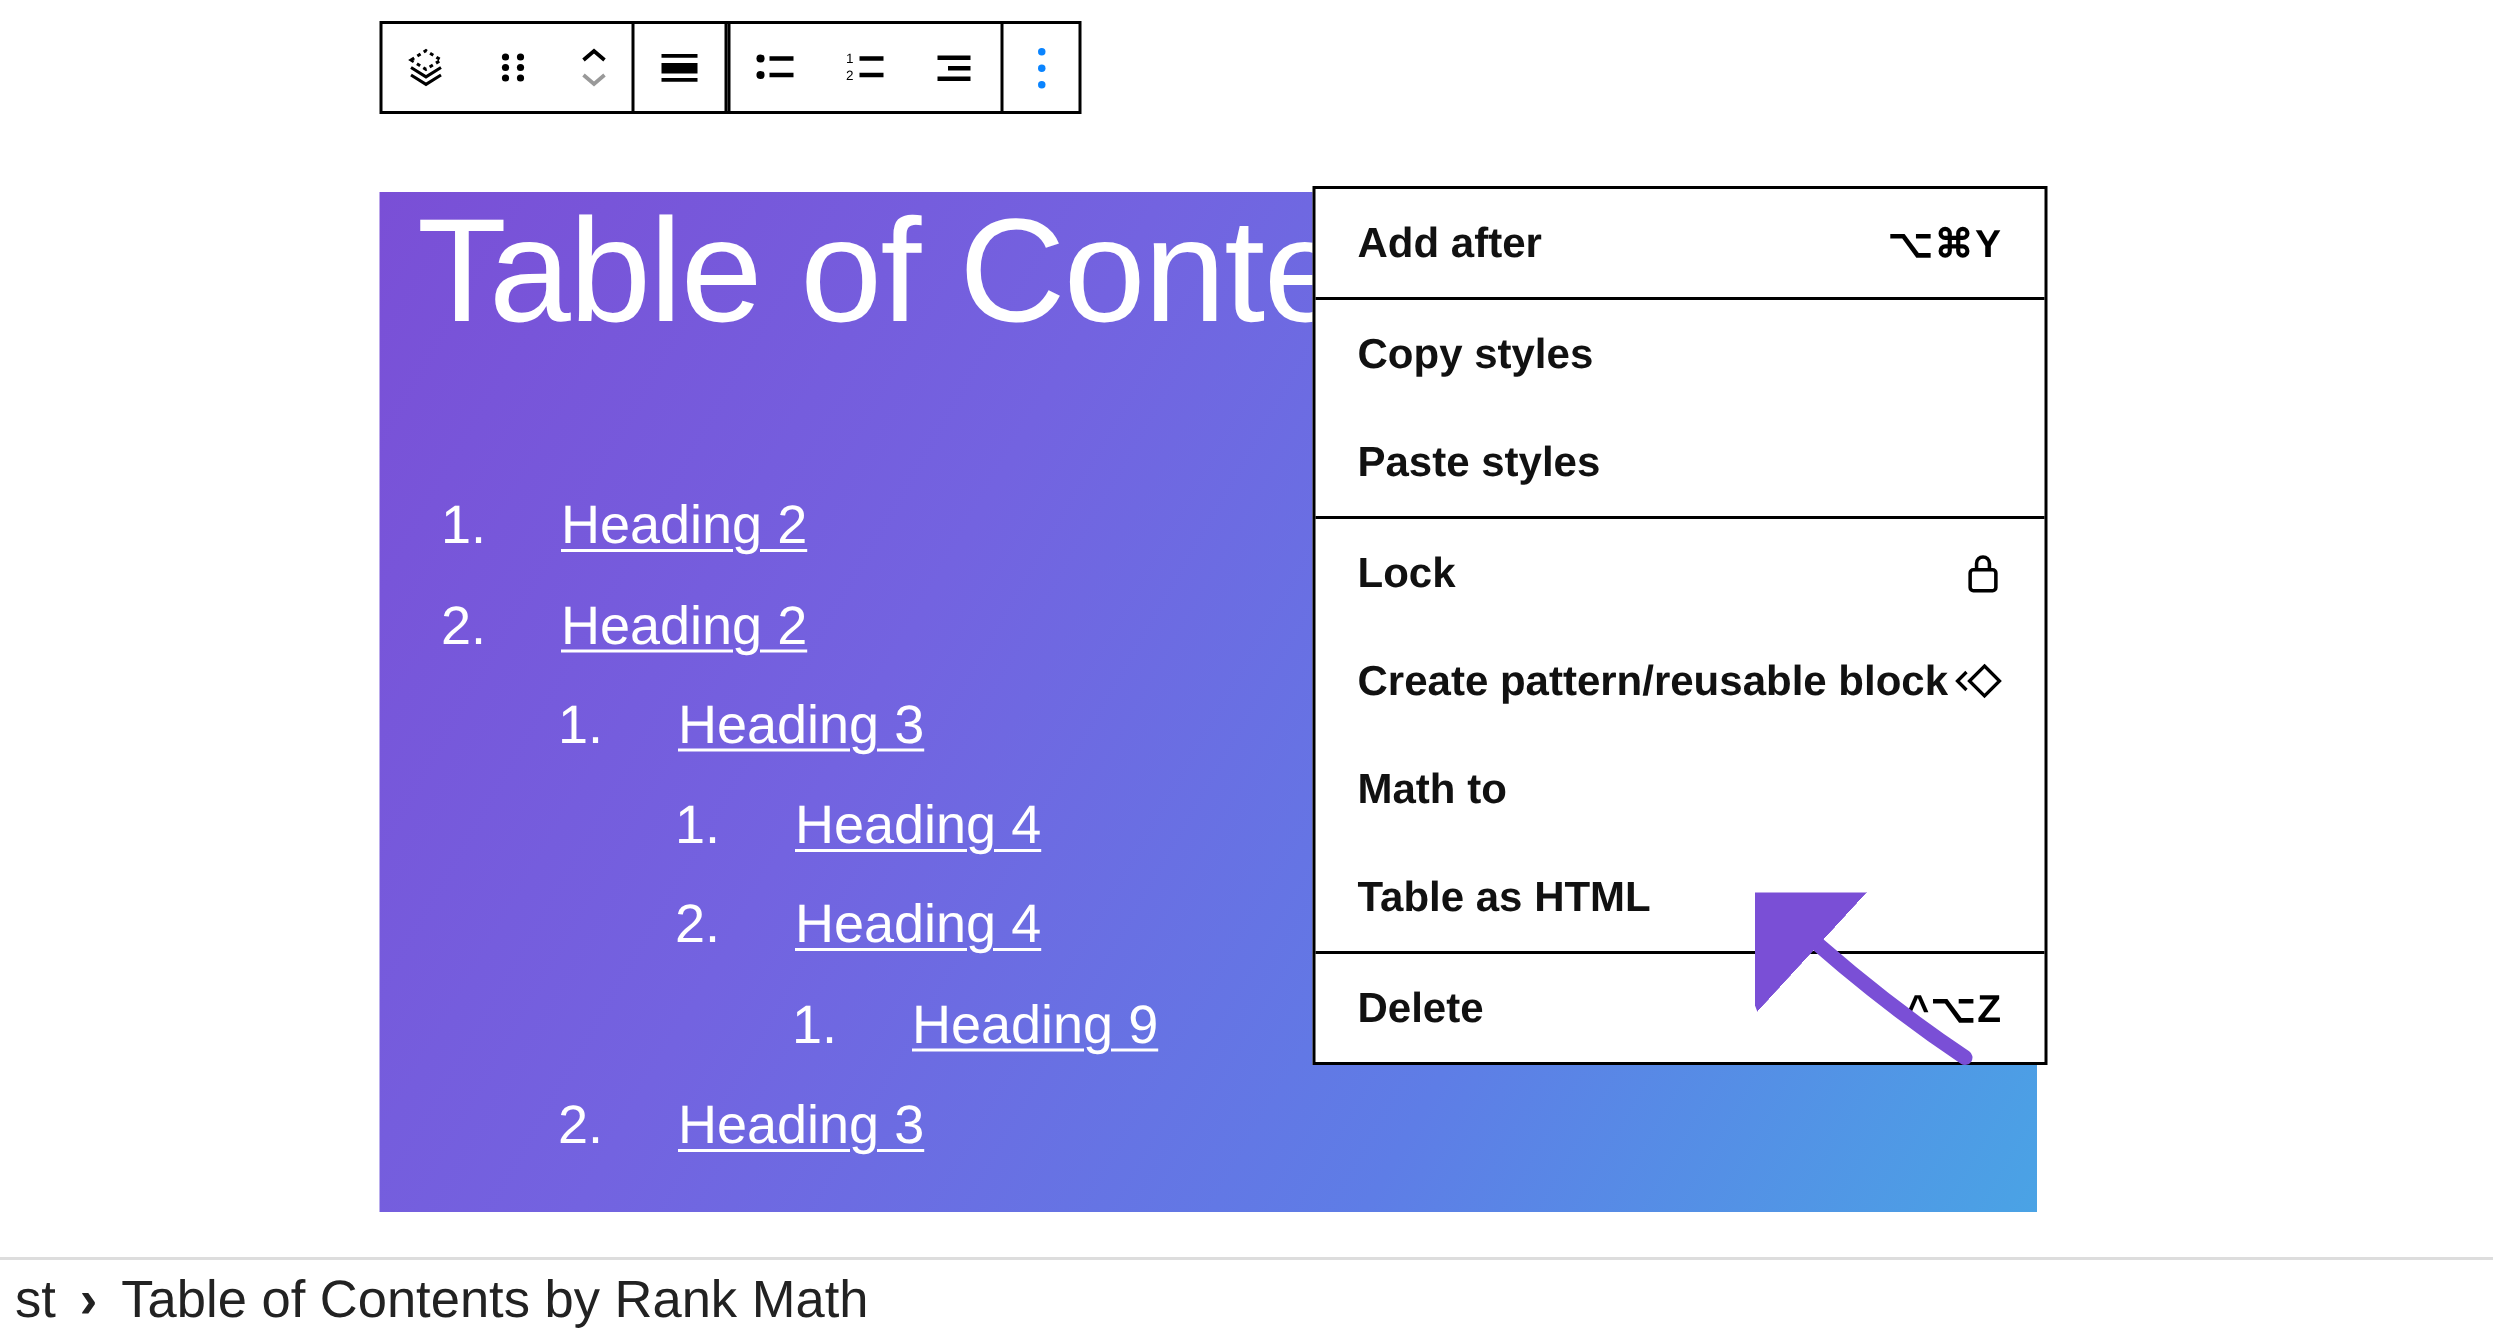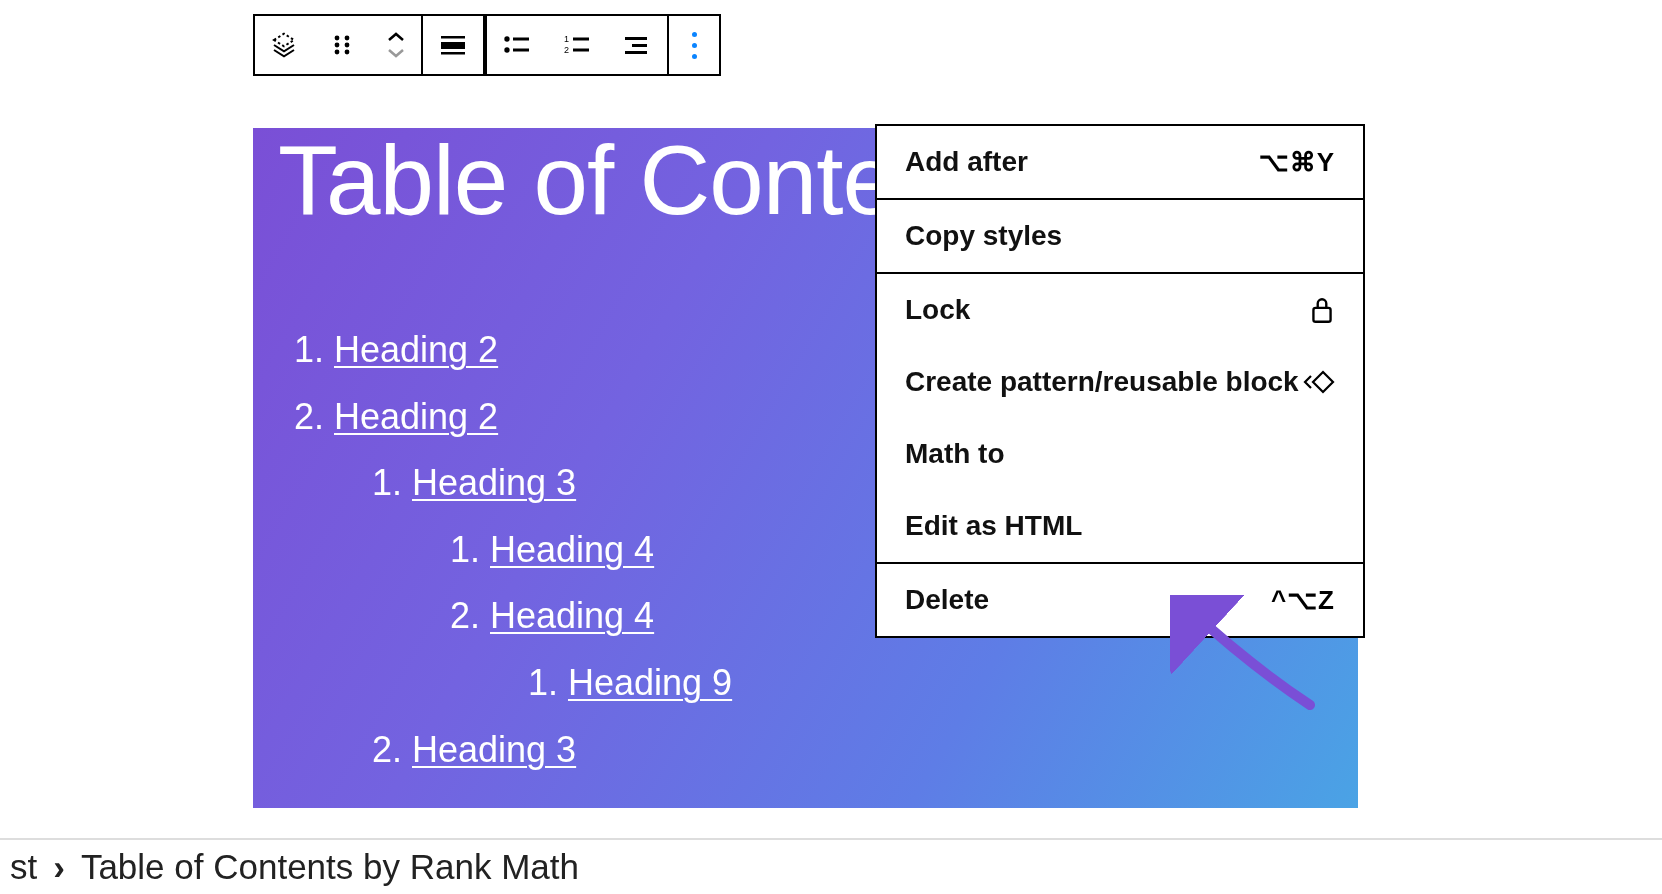--- a/index.html
+++ b/index.html
@@ -89,20 +89,21 @@
     line-height: 1.85;
     padding-left: 28px;
   }
   .toc-list ol { list-style: decimal; padding-left: 78px; }
   .toc-list > ol { padding-left: 28px; }
   .toc-list a {
     color: #fff;
     text-decoration: underline;
     text-decoration-thickness: 2px;
     text-underline-offset: 4px;
+    margin-left: 40px;
   }
   .toc-list li { margin: 0; }
   .toc-list li::marker { font-weight:400; }
 
   
   .context-menu {
     position: absolute;
     top: 124px;
     left: 875px;
     width: 490px;
@@ -274,20 +275,23 @@
 
 <div class="context-menu">
   <div class="menu-item">
     <span>Add after</span>
     <span class="shortcut">⌥⌘Y</span>
   </div>
   <div class="menu-sep"></div>
   <div class="menu-item">
     <span>Copy styles</span>
   </div>
+  <div class="menu-item">
+    <span>Paste styles</span>
+  </div>
   <div class="menu-sep"></div>
   <div class="menu-item">
     <span>Lock</span>
     <span class="menu-icon">
       <svg width="26" height="30" viewBox="0 0 24 28" fill="none" stroke="#000" stroke-width="2.2">
         <rect x="4" y="12" width="16" height="13" rx="2"></rect>
         <path d="M8 12 V8 a4 4 0 0 1 8 0 V12"></path>
       </svg>
     </span>
   </div>
@@ -297,21 +301,21 @@
       <svg width="32" height="28" viewBox="0 0 32 28" fill="none" stroke="#000" stroke-width="2.2">
         <path d="M20 4 L30 14 L20 24 L10 14 Z"></path>
         <path d="M8 8 L2 14 L8 20"></path>
       </svg>
     </span>
   </div>
   <div class="menu-item">
     <span>Math to</span>
   </div>
   <div class="menu-item">
-    <span>Edit as HTML</span>
+    <span>Table as HTML</span>
   </div>
   <div class="menu-sep"></div>
   <div class="menu-item">
     <span>Delete</span>
     <span class="shortcut">^⌥Z</span>
   </div>
 </div>
 
 <div class="arrow-anno">
   <svg width="160" height="120" viewBox="0 0 160 120">

